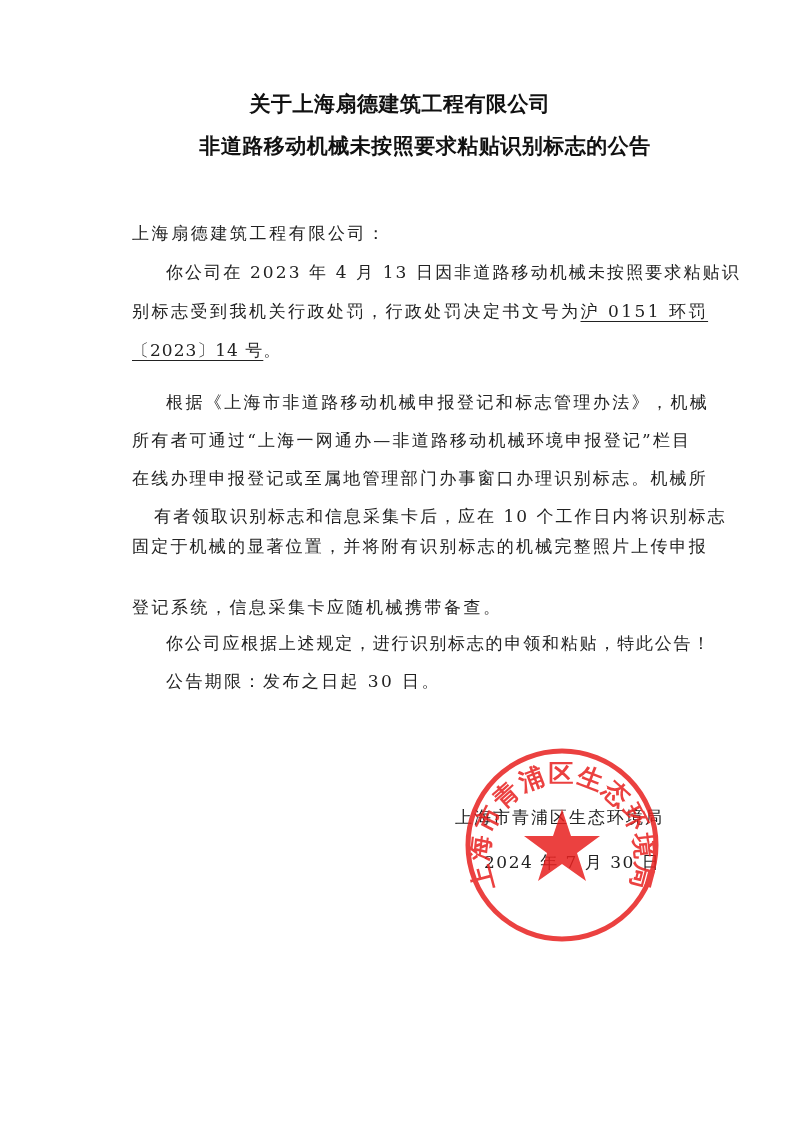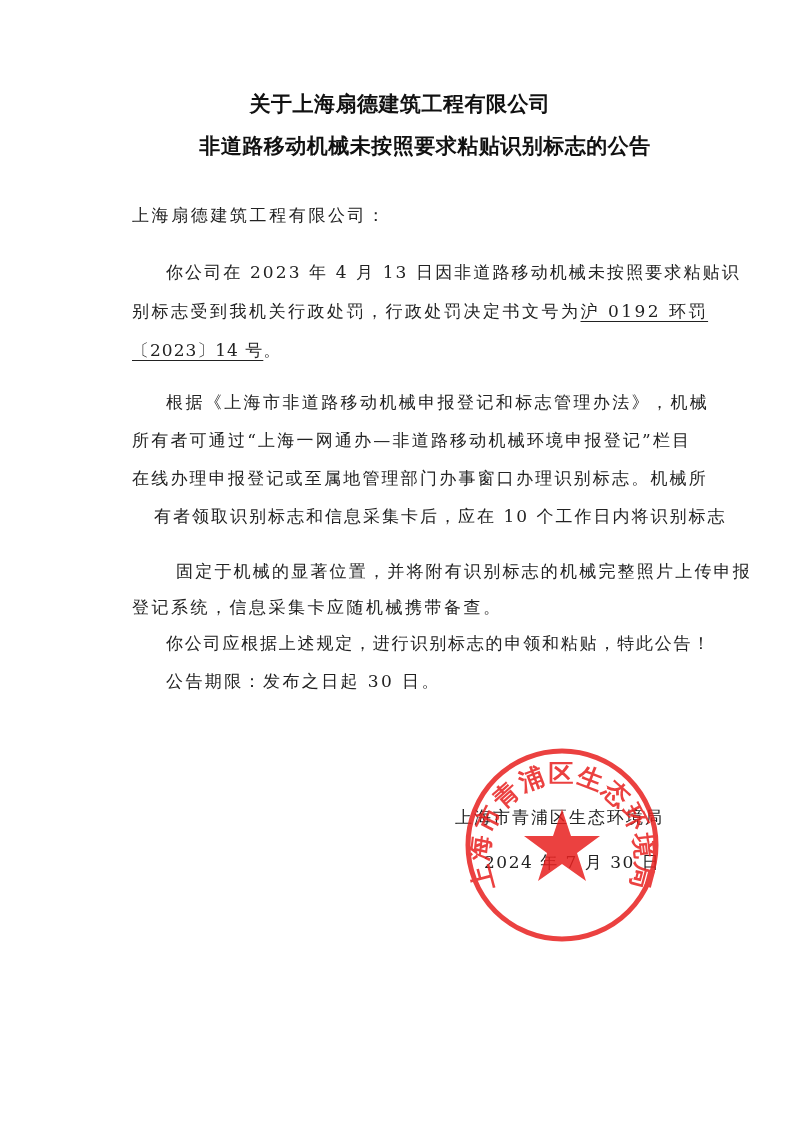--- a/index.html
+++ b/index.html
@@ -13,31 +13,31 @@
   .sig { position: absolute; font-size: 17px; letter-spacing: 2px; white-space: nowrap; color: #222; }
   #stamp { position: absolute; left: 462px; top: 745px; width: 200px; height: 200px; }
 </style>
 </head>
 <body>
 
 <div>
   <div id="t1" class="title">关于上海扇德建筑工程有限公司</div>
   <div id="t2" class="title">非道路移动机械未按照要求粘贴识别标志的公告</div>
 
-  <div class="line" style="top:204px; letter-spacing:2.6px;">上海扇德建筑工程有限公司：</div>
+  <div class="line" style="top:222px; letter-spacing:2.6px;">上海扇德建筑工程有限公司：</div>
 
   <div class="line indent" style="top:261px; letter-spacing:2.1px;text-align:center;">你公司在 2023 年 4 月 13 日因非道路移动机械未按照要求粘贴识</div>
-  <div class="line" style="top:300px; letter-spacing:2.5px;"><span>别标志受到我机关行政处罚，行政处罚决定书文号为</span><span class="u">沪 0192 环罚</span></div>
+  <div class="line" style="top:300px; letter-spacing:2.5px;"><span>别标志受到我机关行政处罚，行政处罚决定书文号为</span><span class="u">沪 0151 环罚</span></div>
   <div class="line" style="top:339px; letter-spacing:1px;"><span class="u">〔2023〕14 号</span><span>。</span></div>
 
   <div class="line indent" style="top:391px; letter-spacing:2.4px;">根据《上海市非道路移动机械申报登记和标志管理办法》，机械</div>
   <div class="line" style="top:429px; letter-spacing:2.2px;">所有者可通过“上海一网通办—非道路移动机械环境申报登记”栏目</div>
   <div class="line" style="top:467px; letter-spacing:2.2px;">在线办理申报登记或至属地管理部门办事窗口办理识别标志。机械所</div>
   <div class="line" style="top:505px; letter-spacing:2.0px;margin-left:22px;">有者领取识别标志和信息采集卡后，应在 10 个工作日内将识别标志</div>
-  <div class="line" style="top:560px; letter-spacing:2.2px;margin-left:44px;">固定于机械的显著位置，并将附有识别标志的机械完整照片上传申报</div>
+  <div class="line" style="top:535px; letter-spacing:2.2px;">固定于机械的显著位置，并将附有识别标志的机械完整照片上传申报</div>
   <div class="line" style="top:596px; letter-spacing:2.5px;">登记系统，信息采集卡应随机械携带备查。</div>
 
   <div class="line indent" style="top:632px; letter-spacing:1.8px;">你公司应根据上述规定，进行识别标志的申领和粘贴，特此公告！</div>
   <div class="line indent" style="top:670px; letter-spacing:2.4px;">公告期限：发布之日起 30 日。</div>
 
   <div class="sig" style="left:455px; top:806px;">上海市青浦区生态环境局</div>
   <div class="sig" style="left:484px; top:851px; letter-spacing:1.5px;">2024 年 7 月 30 日</div>
 
   <svg id="stamp" viewBox="0 0 200 200" style="opacity:0.85;">
     <defs>

